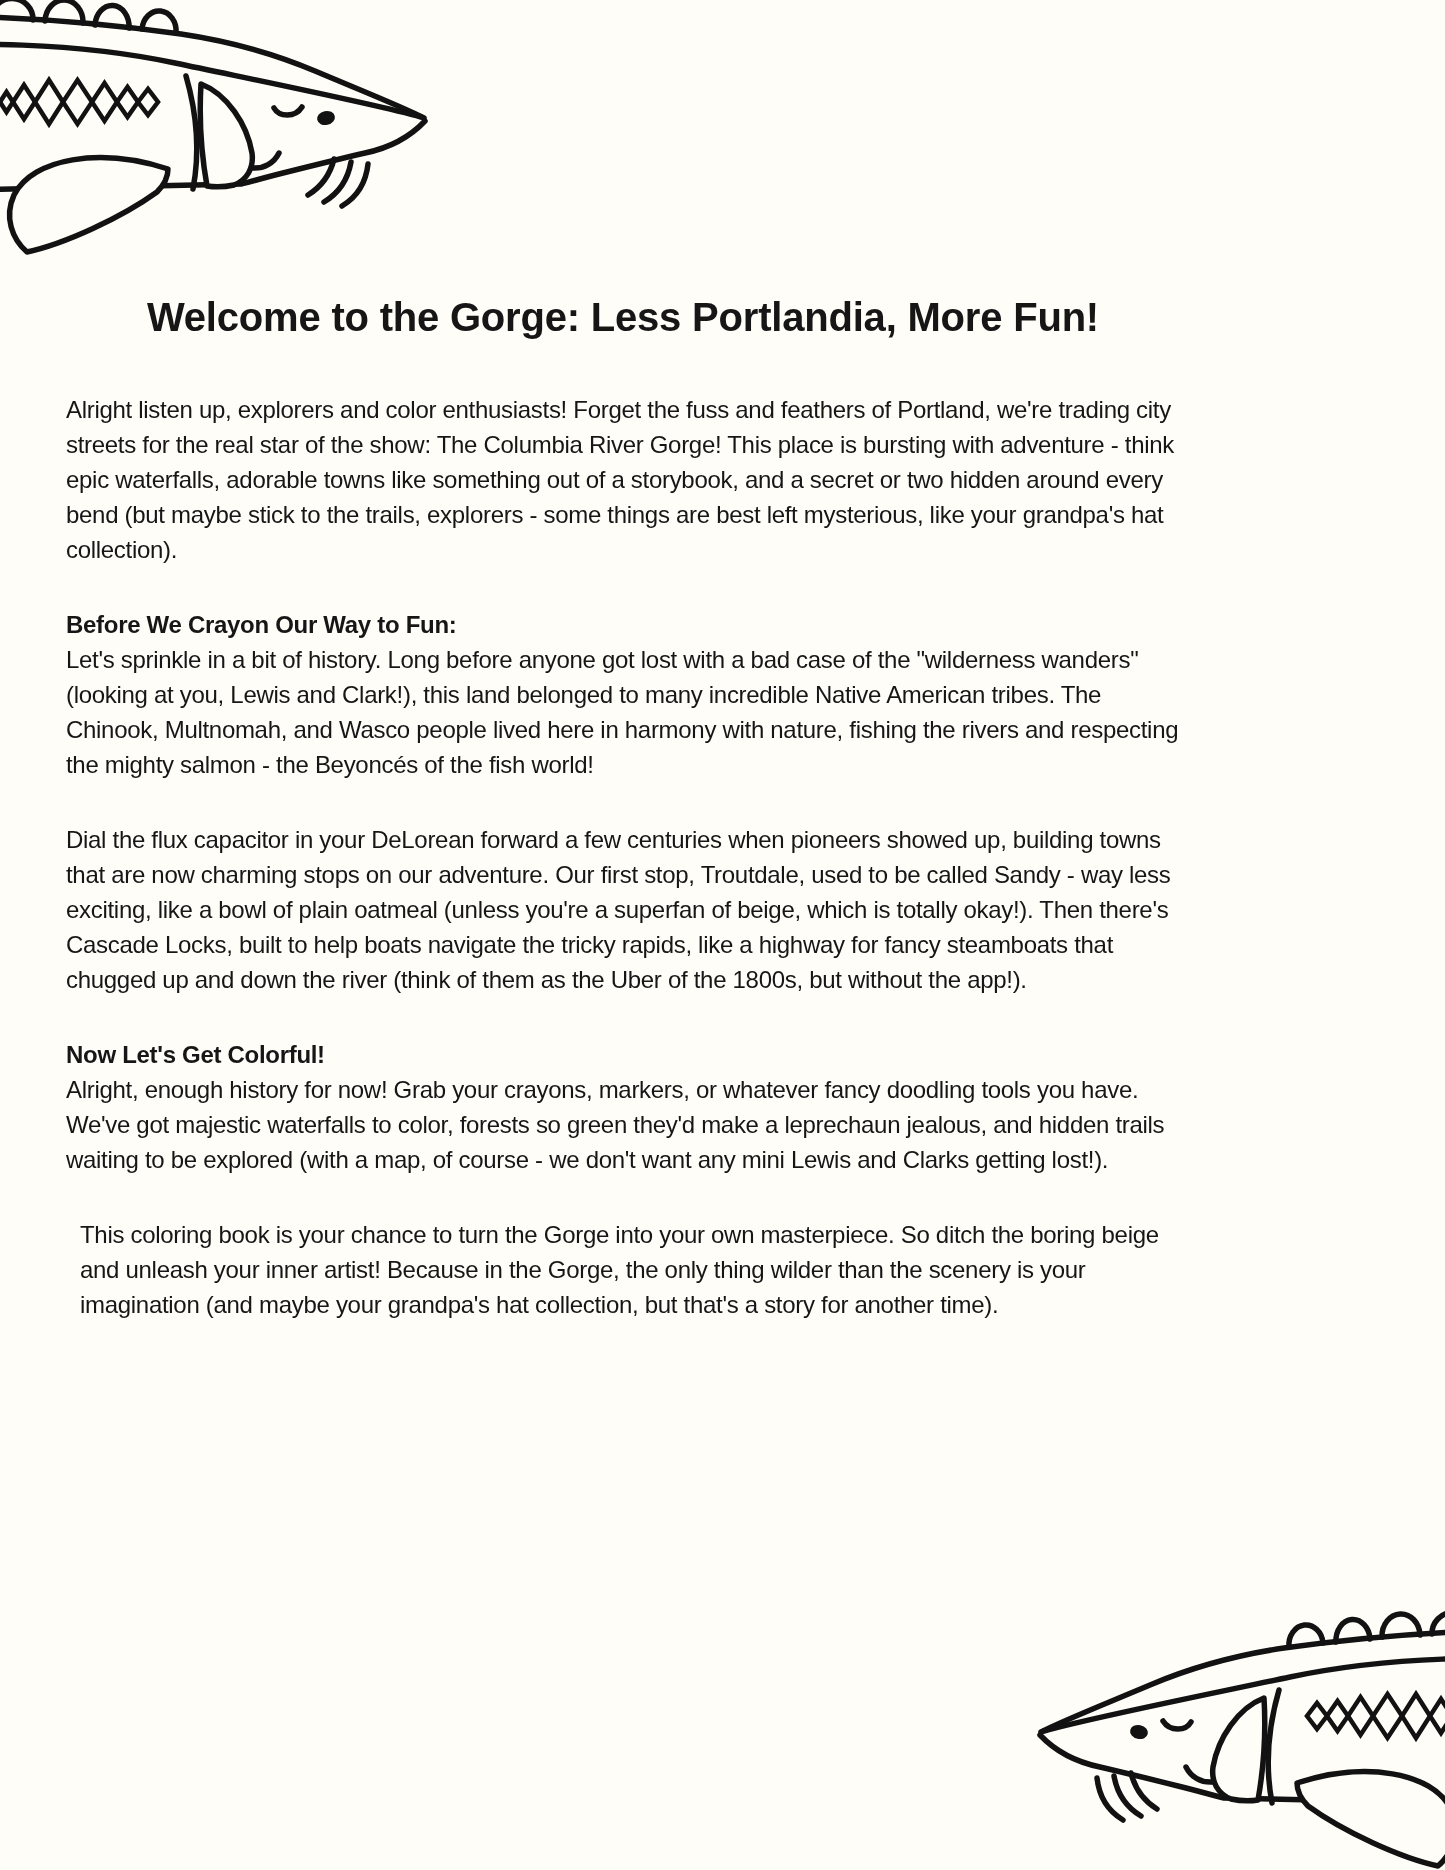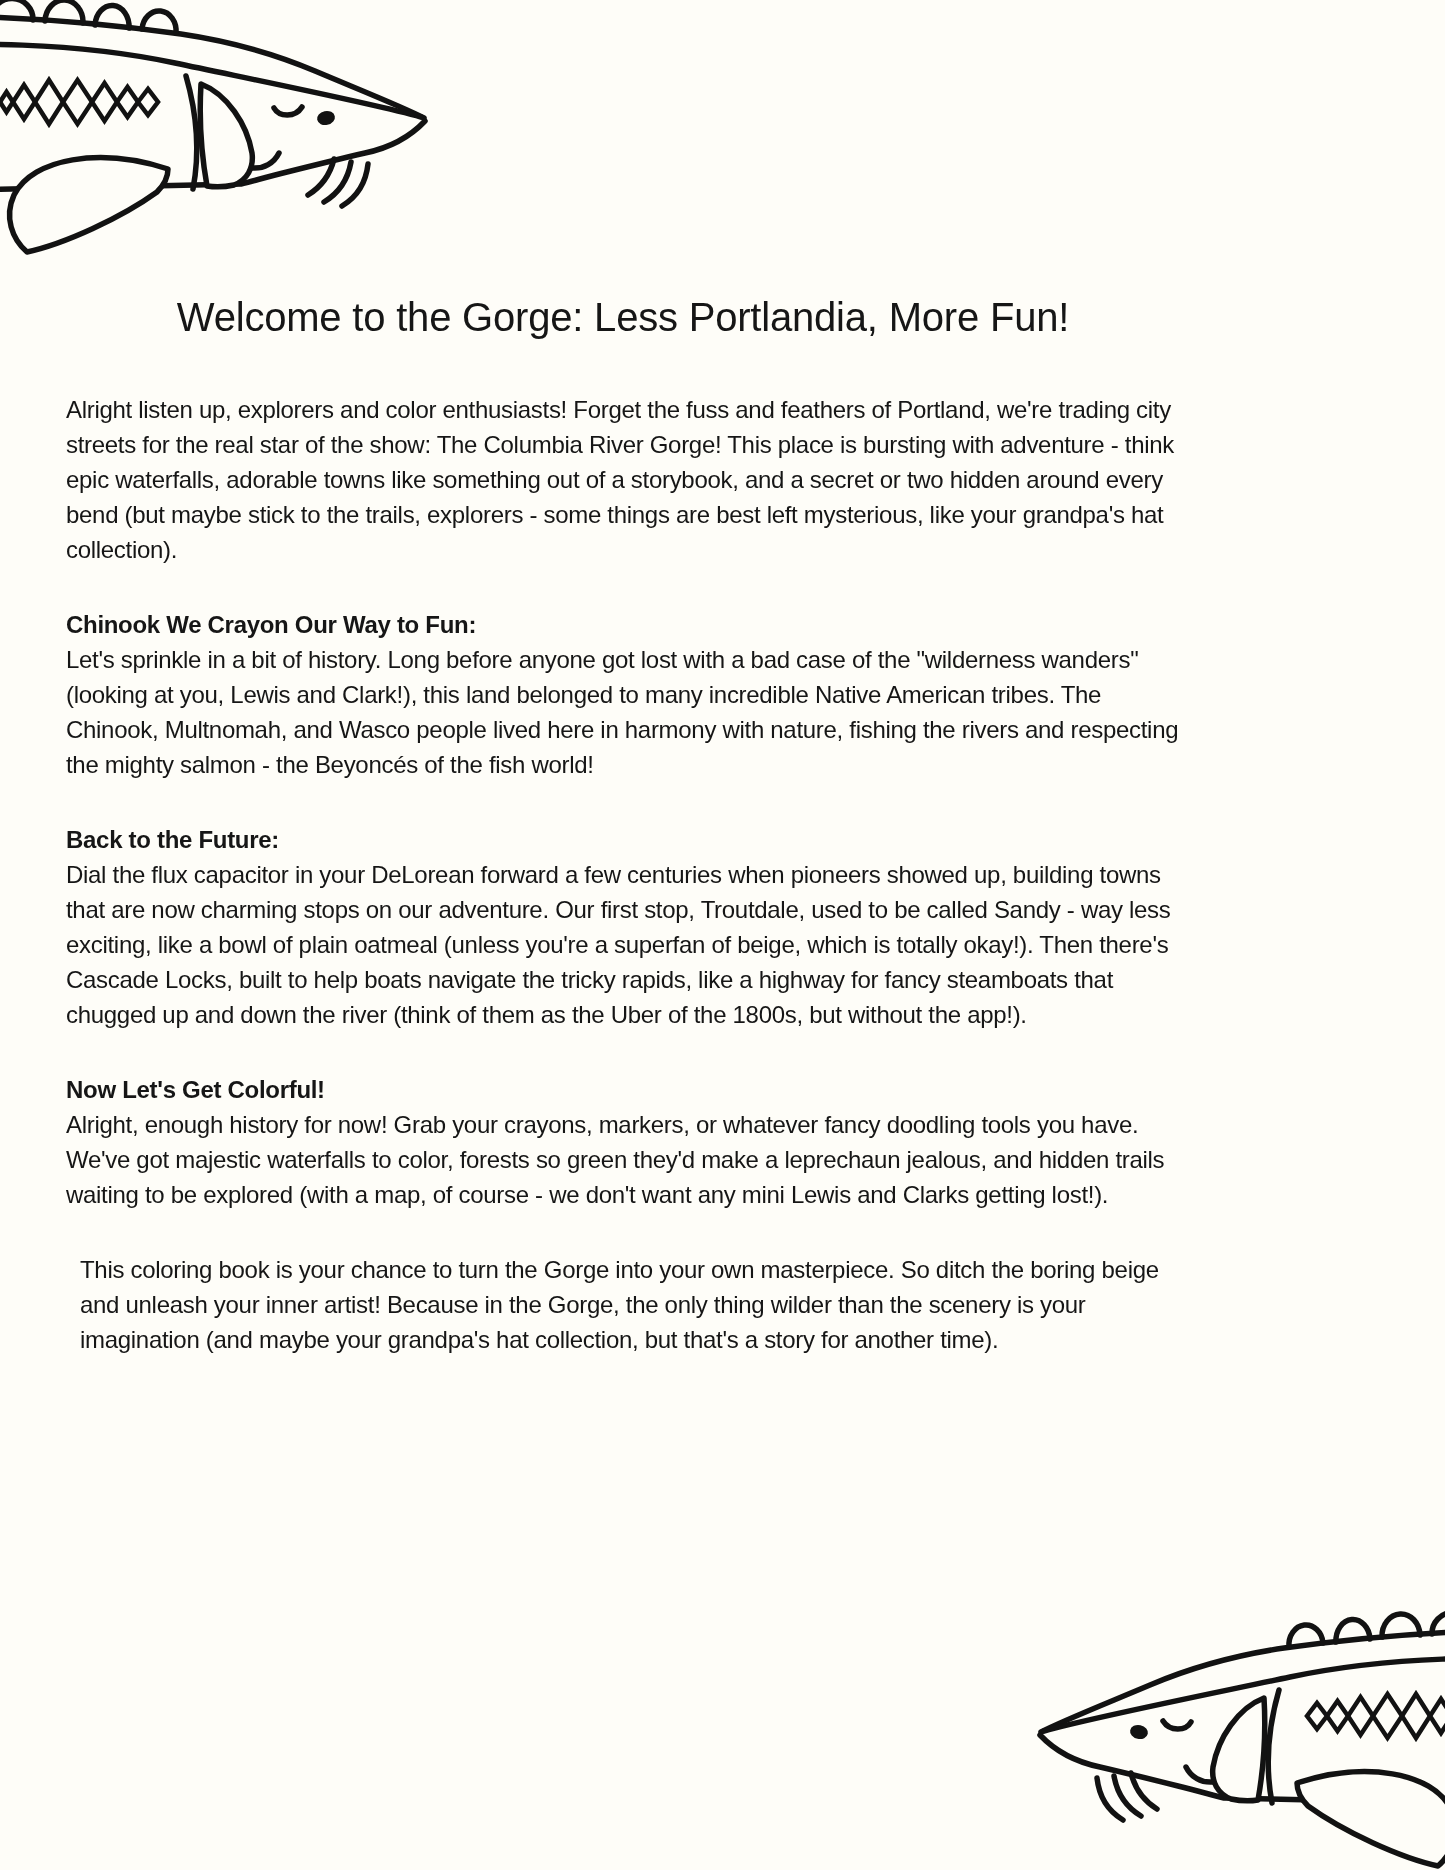--- a/index.html
+++ b/index.html
@@ -23,21 +23,21 @@
   .content {
     position: absolute;
     top: 296px;
     left: 66px;
     width: 1114px;
   }
   h1.title {
     margin: 0 0 54px 0;
     font-size: 40px;
     line-height: 1.05;
-    font-weight: normal;
+    font-weight: bold;
     text-align: center;
     letter-spacing: -0.2px;
   }
   .body-text p, .body-text h2 {
     font-size: 24px;
     line-height: 35px;
     letter-spacing: -0.3px;
     margin: 0;
   }
   .body-text p { margin-bottom: 40px; }
@@ -87,24 +87,23 @@
       <path d="M 513,168 C 511,186 502,201 487,210"></path>
     </g>
   </svg>
 </div>
 
 <main class="content">
   <h1 class="title">Welcome to the Gorge: Less Portlandia, More Fun!</h1>
   <div class="body-text">
     <p>Alright listen up, explorers and color enthusiasts! Forget the fuss and feathers of Portland, we're trading city streets for the real star of the show: The Columbia River Gorge! This place is bursting with adventure - think epic waterfalls, adorable towns like something out of a storybook, and a secret or two hidden around every bend (but maybe stick to the trails, explorers - some things are best left mysterious, like your grandpa's hat collection).</p>
 
-    <h2>Chinook We Crayon Our Way to Fun:</h2>
+    <h2>Before We Crayon Our Way to Fun:</h2>
     <p>Let's sprinkle in a bit of history. Long before anyone got lost with a bad case of the "wilderness wanders" (looking at you, Lewis and Clark!), this land belonged to many incredible Native American tribes. The Chinook, Multnomah, and Wasco people lived here in harmony with nature, fishing the rivers and respecting the mighty salmon - the Beyoncés of the fish world!</p>
 
-    <h2>Back to the Future:</h2>
     <p>Dial the flux capacitor in your DeLorean forward a few centuries when pioneers showed up, building towns that are now charming stops on our adventure. Our first stop, Troutdale, used to be called Sandy - way less exciting, like a bowl of plain oatmeal (unless you're a superfan of beige, which is totally okay!). Then there's Cascade Locks, built to help boats navigate the tricky rapids, like a highway for fancy steamboats that chugged up and down the river (think of them as the Uber of the 1800s, but without the app!).</p>
 
     <h2>Now Let's Get Colorful!</h2>
     <p>Alright, enough history for now! Grab your crayons, markers, or whatever fancy doodling tools you have. We've got majestic waterfalls to color, forests so green they'd make a leprechaun jealous, and hidden trails waiting to be explored (with a map, of course - we don't want any mini Lewis and Clarks getting lost!).</p>
 
     <p class="last">This coloring book is your chance to turn the Gorge into your own masterpiece. So ditch the boring beige and unleash your inner artist! Because in the Gorge, the only thing wilder than the scenery is your imagination (and maybe your grandpa's hat collection, but that's a story for another time).</p>
   </div>
 </main>
 
 <div class="fish fish-br">

